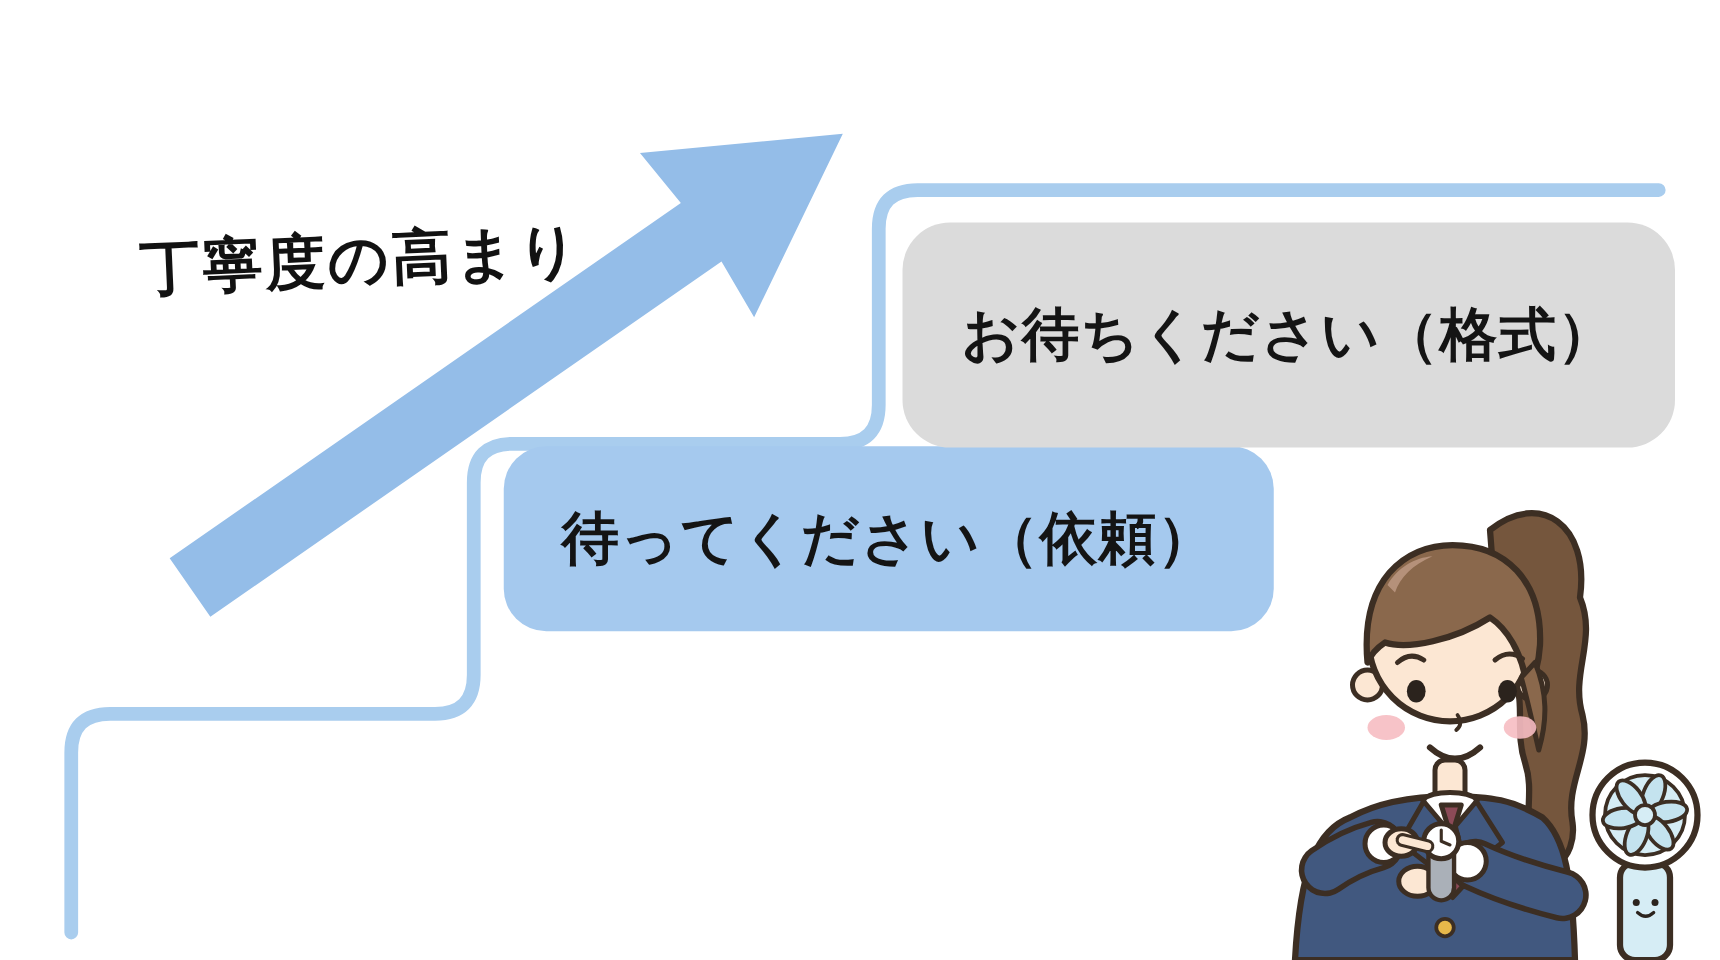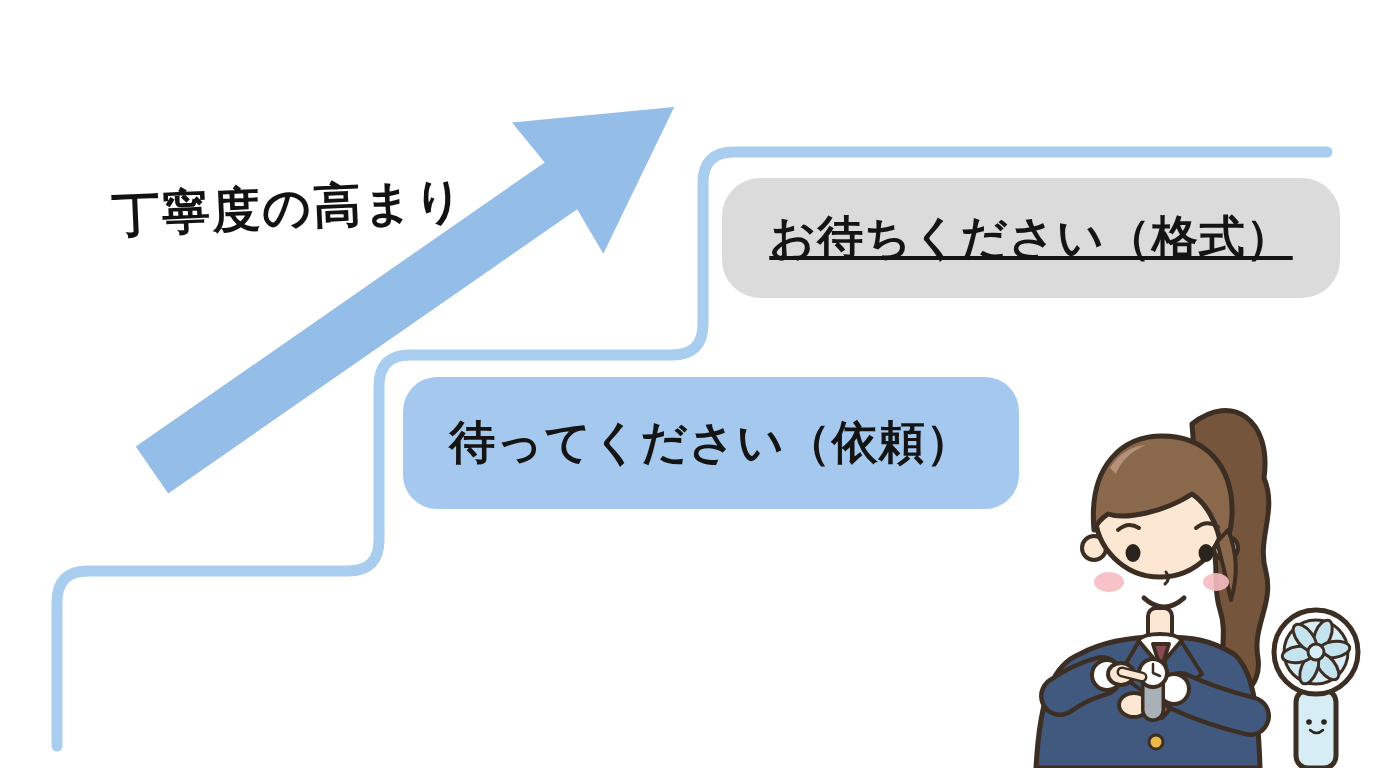--- a/index.html
+++ b/index.html
@@ -14,22 +14,22 @@
     transform:rotate(-2.5deg);white-space:nowrap;
   }
   .level-box{
     position:absolute;display:flex;align-items:center;justify-content:center;
     font-weight:900;color:#141414;white-space:nowrap;
   }
   .level-box .label{font-size:46px;letter-spacing:1px;}
   .box-gray{background:var(--box_gray,#dbdbdb);}
   .box-blue{background:var(--box_blue,#a5c9ee);}
   .box-standard{left:76px;top:601px;width:568px;height:140px;border-radius:38px;}
-  .box-request{left:403px;top:377px;width:616px;height:132px;border-radius:34px;}
-  .box-formal{left:722px;top:178px;width:618px;height:120px;border-radius:38px;text-decoration:underline;}
+  .box-request{left:403px;top:357px;width:616px;height:148px;border-radius:34px;}
+  .box-formal{left:722px;top:178px;width:618px;height:180px;border-radius:38px;}
   .illustration{position:absolute;left:1006px;top:390px;width:370px;height:378px;}
 </style>
 </head>
 <body>
 
 <div class="stage">
 
   <svg class="flow-layer" viewBox="0 0 1376 768" xmlns="http://www.w3.org/2000/svg">
     <path d="M 57 746 L 57 602 Q 57 571 88 571 L 348 571 Q 379 571 379 540 L 379 386 Q 379 355 410 355 L 672 355 Q 703 355 703 324 L 703 183 Q 703 152 734 152 L 1327 152" style="fill:none;stroke:var(--line_blue,#a9cdee);stroke-width:11;stroke-linecap:round;stroke-linejoin:round;"></path>
     <g transform="translate(152,470) rotate(-34.8)">

